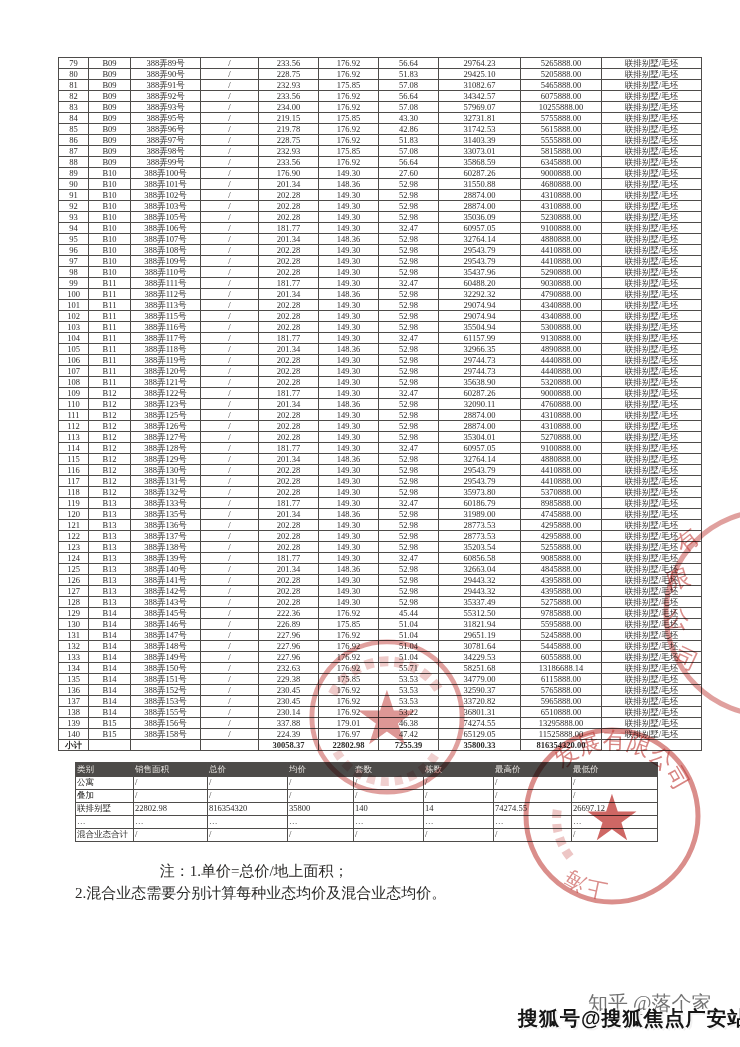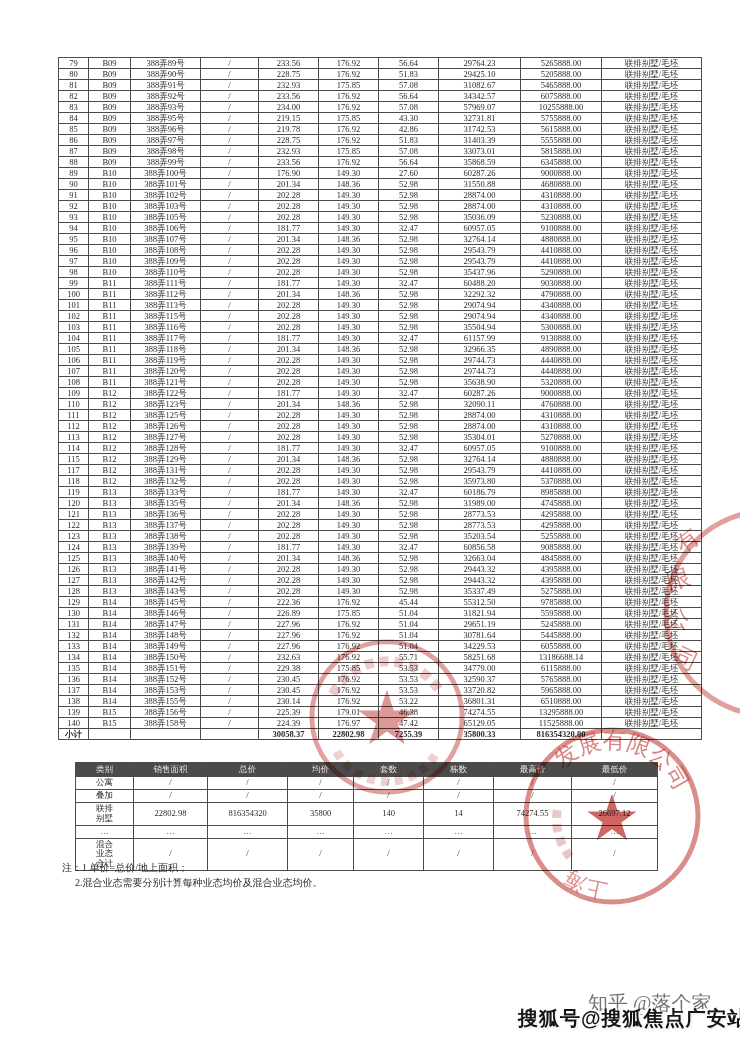--- a/index.html
+++ b/index.html
@@ -10,24 +10,24 @@
   table { border-collapse:collapse; table-layout:fixed; position:absolute; }
   .main-table { left:58px; top:57px; width:643px; }
   .main-table td {
     border:1px solid #4e4c4a; font-size:8.5px; line-height:1; height:10px;
     text-align:center; padding:0; color:#2b2a28; white-space:nowrap; overflow:hidden;
   }
   .main-table tbody.subtotal td { font-weight:bold; }
   .summary-table { left:75px; top:762px; width:582px; }
   .summary-table td {
     border:1px solid #4e4c4a; font-size:8.5px; line-height:1.15;
-    text-align:center; padding:1px 18px; color:#2b2a28; height:10px;
+    text-align:left; padding:1px 1px; color:#2b2a28; height:10px;
   }
   .summary-table thead td { background:#4d4b49; color:#e8e5e1; font-size:8.5px; height:11px; }
-  .notes { position:absolute; left:62px; top:861px; font-size:10px; color:#2b2a28; line-height:1.45; }
+  .notes { position:absolute; left:62px; top:861px; font-size:15px; color:#2b2a28; line-height:1.45;text-align:center; }
   .notes .note-line2 { margin-left:13px; }
   .stamp { position:absolute; mix-blend-mode:multiply; pointer-events:none; }
   .stamp-center { left:303px; top:633px; width:168px; height:168px; }
   .stamp-right  { left:553px; top:498px; width:187px; height:235px; }
   .stamp-bottom { left:518px; top:722px; width:188px; height:188px; }
   .wm-zhihu {
     position:absolute; left:588px; top:990px; font-size:20px; color:#737373;
     font-family:Liberation Serif, serif; white-space:nowrap;text-align:center;
   }
   .wm-sohu {
@@ -493,20 +493,32 @@
           <td>388弄129号</td>
           <td>/</td>
           <td>201.34</td>
           <td>148.36</td>
           <td>52.98</td>
           <td>32764.14</td>
           <td>4880888.00</td>
           <td>联排别墅/毛坯</td>
         </tr>
         <tr>
+          <td>116</td>
+          <td>B12</td>
+          <td>388弄130号</td>
+          <td>/</td>
+          <td>202.28</td>
+          <td>149.30</td>
+          <td>52.98</td>
+          <td>29543.79</td>
+          <td>4410888.00</td>
+          <td>联排别墅/毛坯</td>
+        </tr>
+        <tr>
           <td>117</td>
           <td>B12</td>
           <td>388弄131号</td>
           <td>/</td>
           <td>202.28</td>
           <td>149.30</td>
           <td>52.98</td>
           <td>29543.79</td>
           <td>4410888.00</td>
           <td>联排别墅/毛坯</td>
@@ -761,21 +773,21 @@
           <td>53.22</td>
           <td>36801.31</td>
           <td>6510888.00</td>
           <td>联排别墅/毛坯</td>
         </tr>
         <tr>
           <td>139</td>
           <td>B15</td>
           <td>388弄156号</td>
           <td>/</td>
-          <td>225.39</td>
+          <td>337.88</td>
           <td>179.01</td>
           <td>46.38</td>
           <td>74274.55</td>
           <td>13295888.00</td>
           <td>联排别墅/毛坯</td>
         </tr>
         <tr>
           <td>140</td>
           <td>B15</td>
           <td>388弄158号</td>

